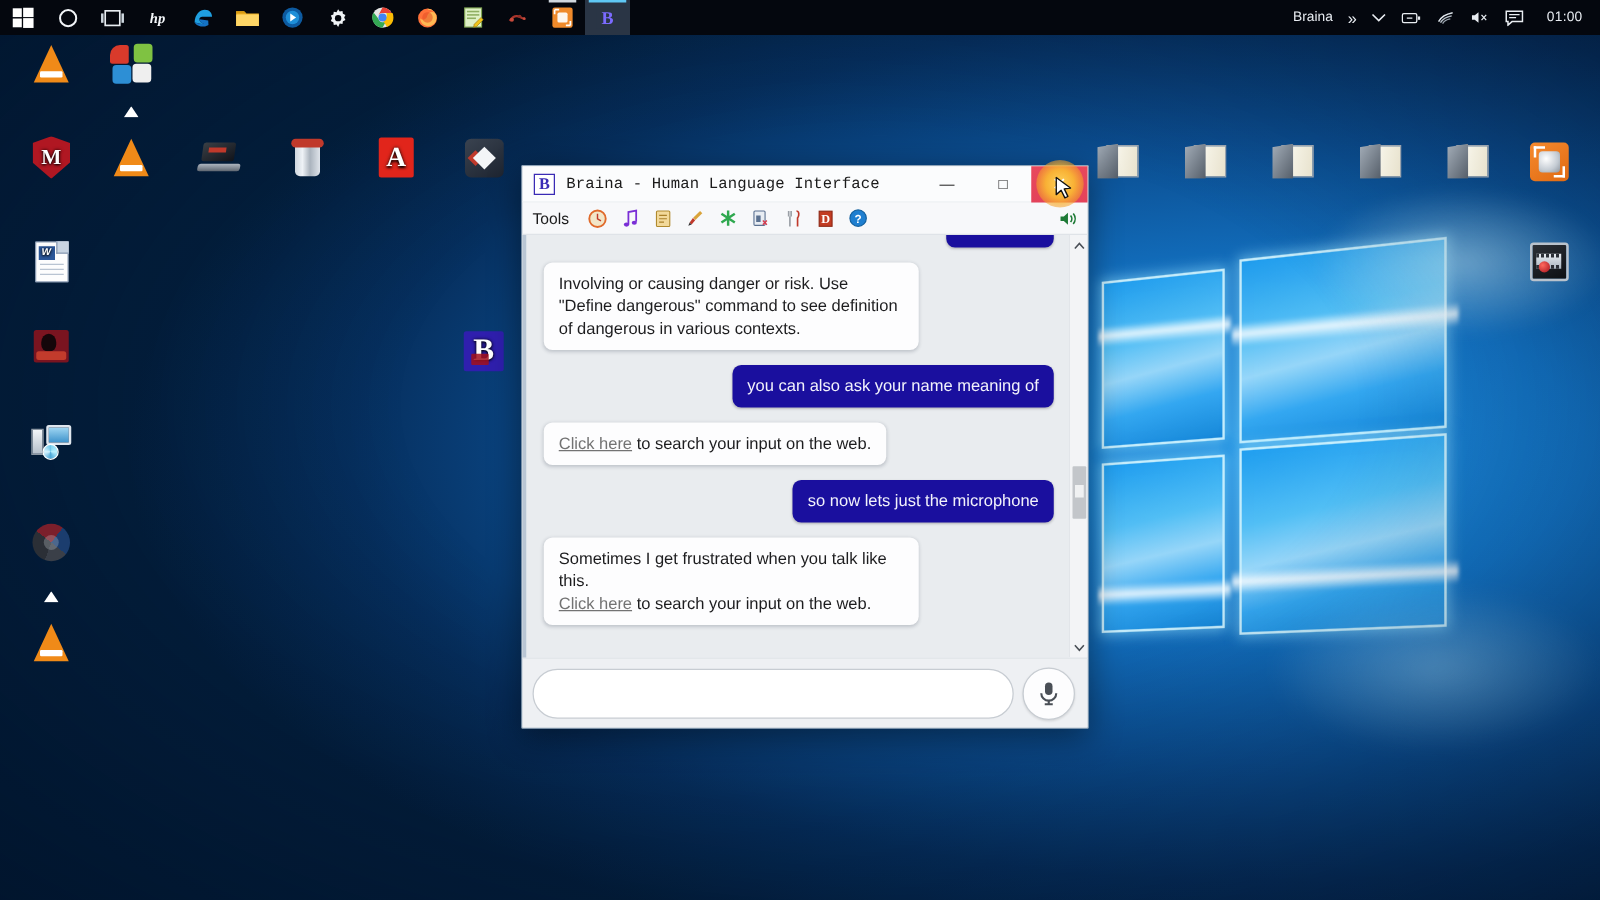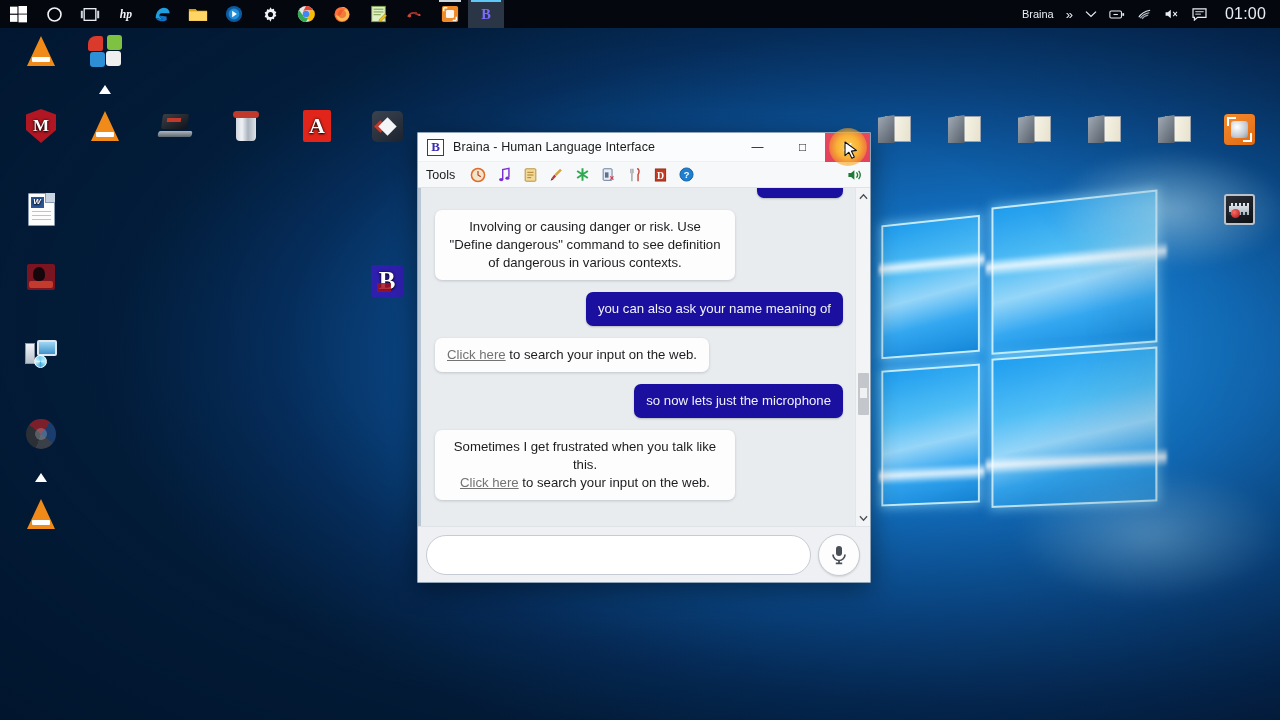--- a/index.html
+++ b/index.html
@@ -85,21 +85,21 @@
   }
   .tb-item.open::before {
     content: ""; position: absolute; top: 0; left: 7px; right: 7px; height: 2px;
     background: #cfd6dd;
   }
   .tb-right {
     margin-left: auto; display: flex; align-items: center;
     color: #e9edf2; font-size: 11px; height: 28px; padding-right: 8px;
   }
   .tb-right > * { margin: 0 6px; display: flex; align-items: center; }
-  #tb-clock { margin-left: 12px; margin-right: 6px; font-size: 16px; letter-spacing: .2px;}
+  #tb-clock { margin-left: 12px; margin-right: 6px; font-size: 11px; letter-spacing: .2px;}
 
   
   .dicon {
     position: absolute;
     width: 78px;
     text-align: center;
     color: #fff;
     font-size: 11px;
     line-height: 12.5px;
     text-shadow: 0 1px 2px rgba(0,0,0,.95), 0 0 3px rgba(0,0,0,.8);
@@ -307,21 +307,21 @@
     border-bottom:1px solid #eef1f4;
     position: relative;
   }
   #app-badge {
     width:17px; height:17px; margin-left:9px; margin-right:9px;
     background:#fff; border:1.5px solid #3a2bb5;
     color:#3a2bb5; font-family:"Liberation Serif", serif;
     font-weight:bold; font-size:13px; line-height:14px;
     display:flex; align-items:center; justify-content:center;
   }
-  #win-title { font-size:12.5px; color:#1b1b1b; letter-spacing:.1px; }
+  #win-title { font-size:12.5px; color:#1b1b1b; letter-spacing:.1px;font-family:Liberation Mono, monospace; }
   .wbtn {
     width:45px; height:29px;
     display:flex; align-items:center; justify-content:center;
     font-size:12px; color:#1b1b1b;
   }
   #btn-close {
     width:45px; height:29px;
     background: linear-gradient(#e8485c, #e3425a);
     position: relative;
     display:flex; align-items:center; justify-content:center;
@@ -364,21 +364,20 @@
   }
   .row { display:flex; margin-bottom:12px; }
   .row.me { justify-content:flex-end; }
   .row.bot { justify-content:flex-start; }
   .bubble {
     max-width: 300px;
     padding:8px 12px;
     font-size:13.2px;
     line-height:18px;
     border-radius:7px;
-    text-align:center;
   }
   .bubble.me {
     background:#1a0f9e; color:#f2f2fb;
     box-shadow: 0 1px 2px rgba(0,0,0,.22);
   }
   .bubble.bot {
     background:#fdfdfe; color:#1d1d1f;
     box-shadow: 0 1px 3px rgba(30,40,60,.20);
   }
   .bubble.bot a {

